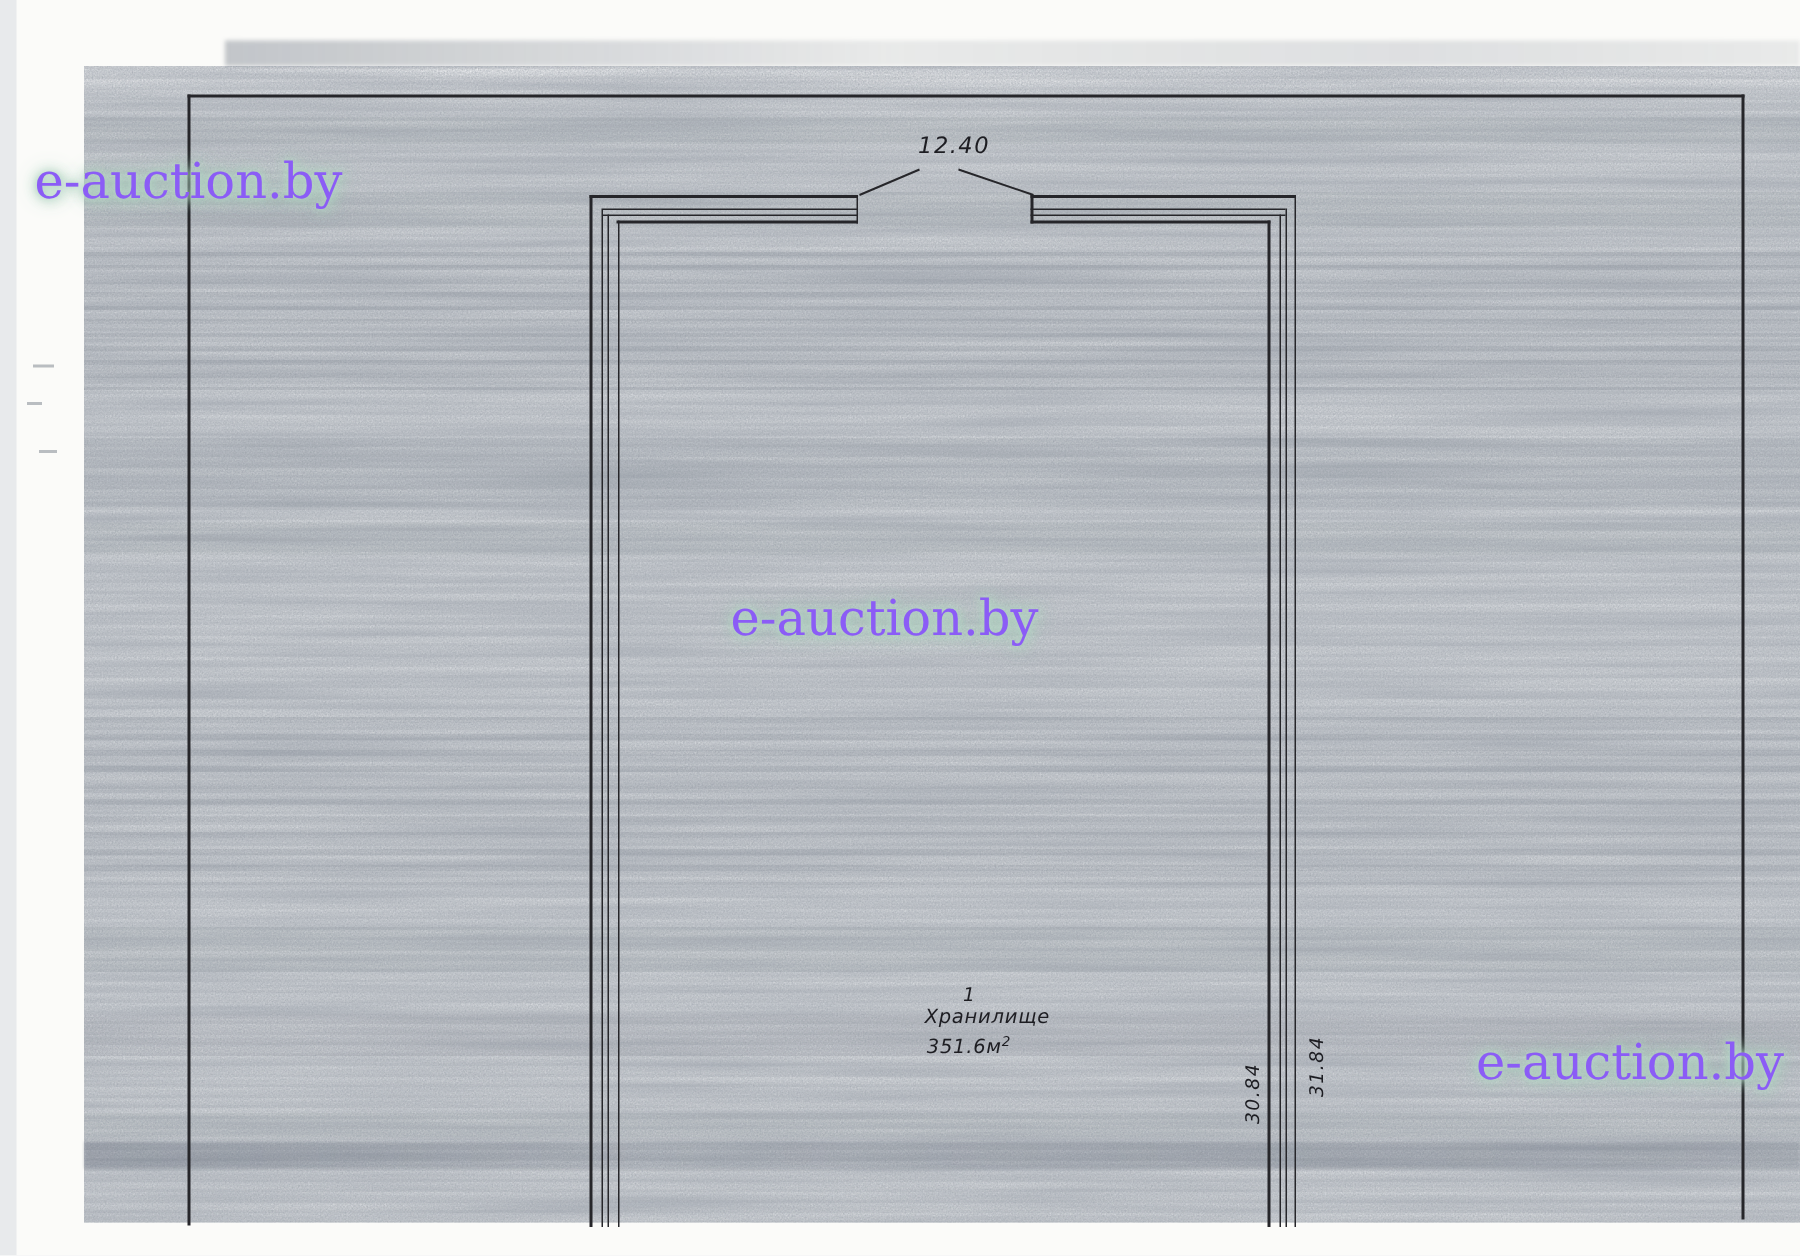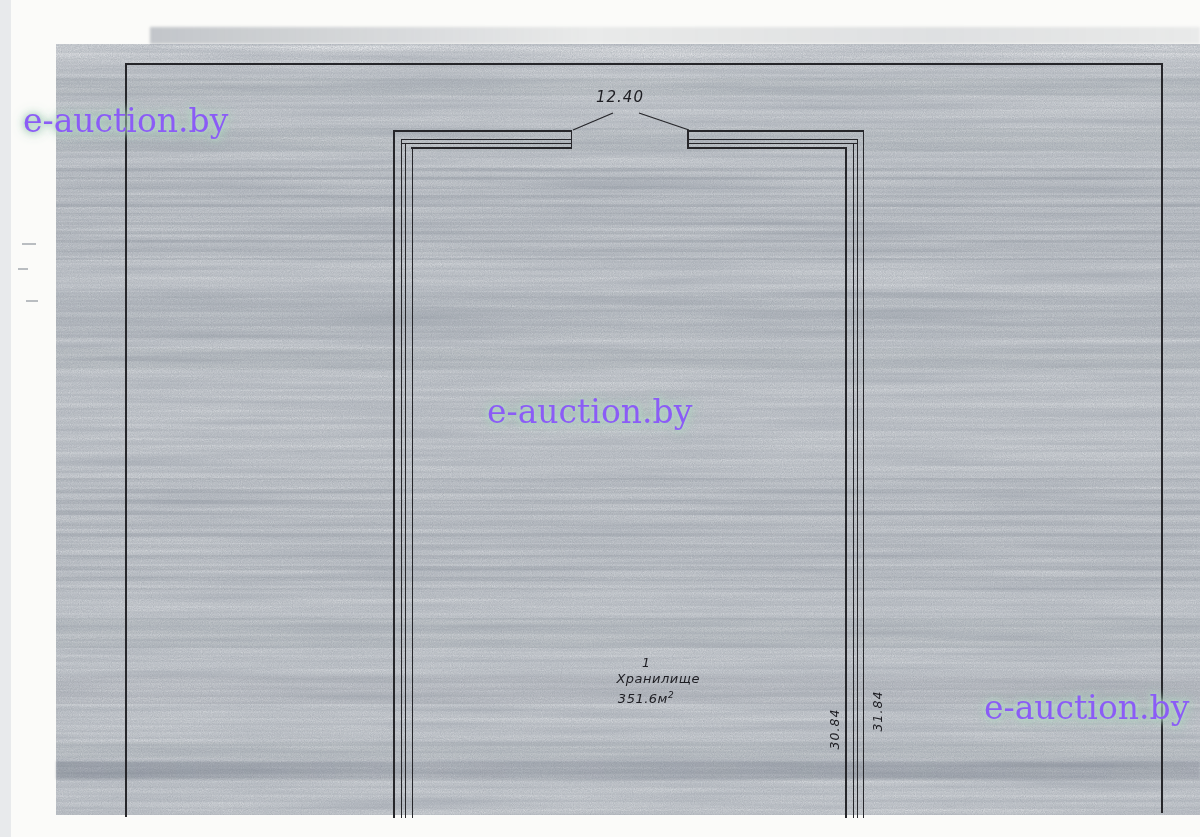--- a/index.html
+++ b/index.html
@@ -40,21 +40,21 @@
     background:linear-gradient(90deg,rgba(75,85,102,0.32),rgba(75,85,102,0.10) 42%,rgba(75,85,102,0.16) 75%,rgba(75,85,102,0.10));
     filter:blur(1.5px);pointer-events:none;}
   .margin-dash{position:absolute;height:2px;background:rgba(120,128,138,0.5);}
   
   .ln{position:absolute;background:#26262a;}
   
   .dim{
     position:absolute;color:#1d1d22;font-style:italic;
     font-family:"DejaVu Sans", sans-serif;letter-spacing:1px;white-space:nowrap;
   }
-  .dim-top{left:596px;top:88px;width:64px;text-align:left;font-size:15px;}
+  .dim-top{left:596px;top:88px;width:64px;text-align:right;font-size:15px;}
   .dim-rot{width:58px;height:16px;text-align:center;font-size:12.5px;transform:rotate(-90deg);}
   .dim-30{left:806px;top:721px;}
   .dim-31{left:849px;top:703px;}
   .room-label{
     position:absolute;left:592px;top:655px;width:108px;text-align:center;
     color:#1d1d22;font-style:italic;font-family:"DejaVu Sans", sans-serif;
   }
   .room-label .num{font-size:12.5px;line-height:15px;}
   .room-label .nm{font-size:13px;line-height:17px;letter-spacing:0.5px;text-align:right;}
   .room-label .ar{font-size:13px;line-height:17px;letter-spacing:0.5px;}

